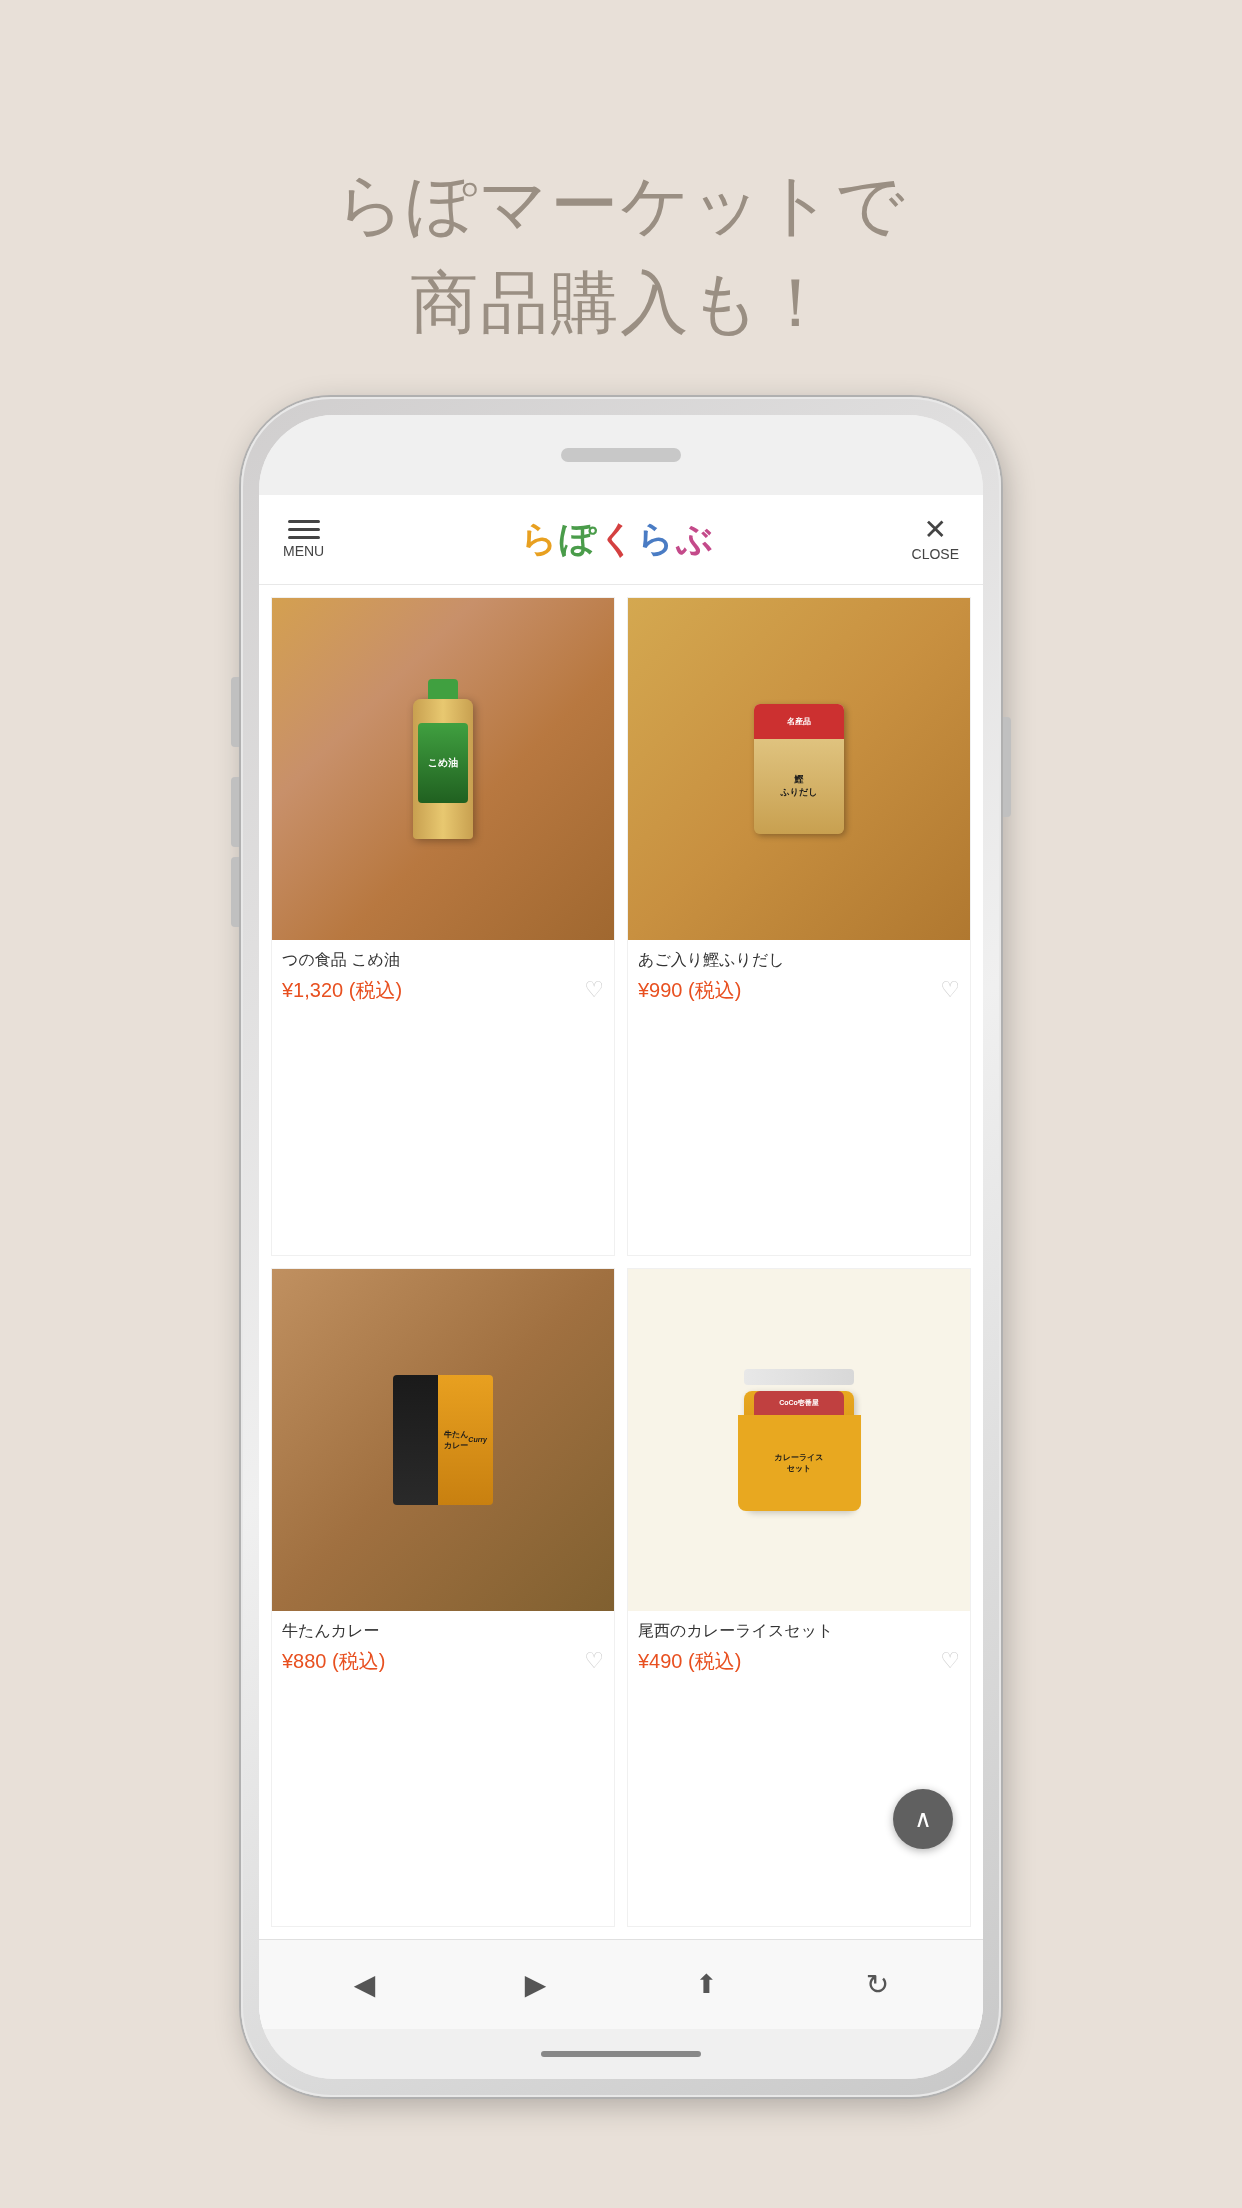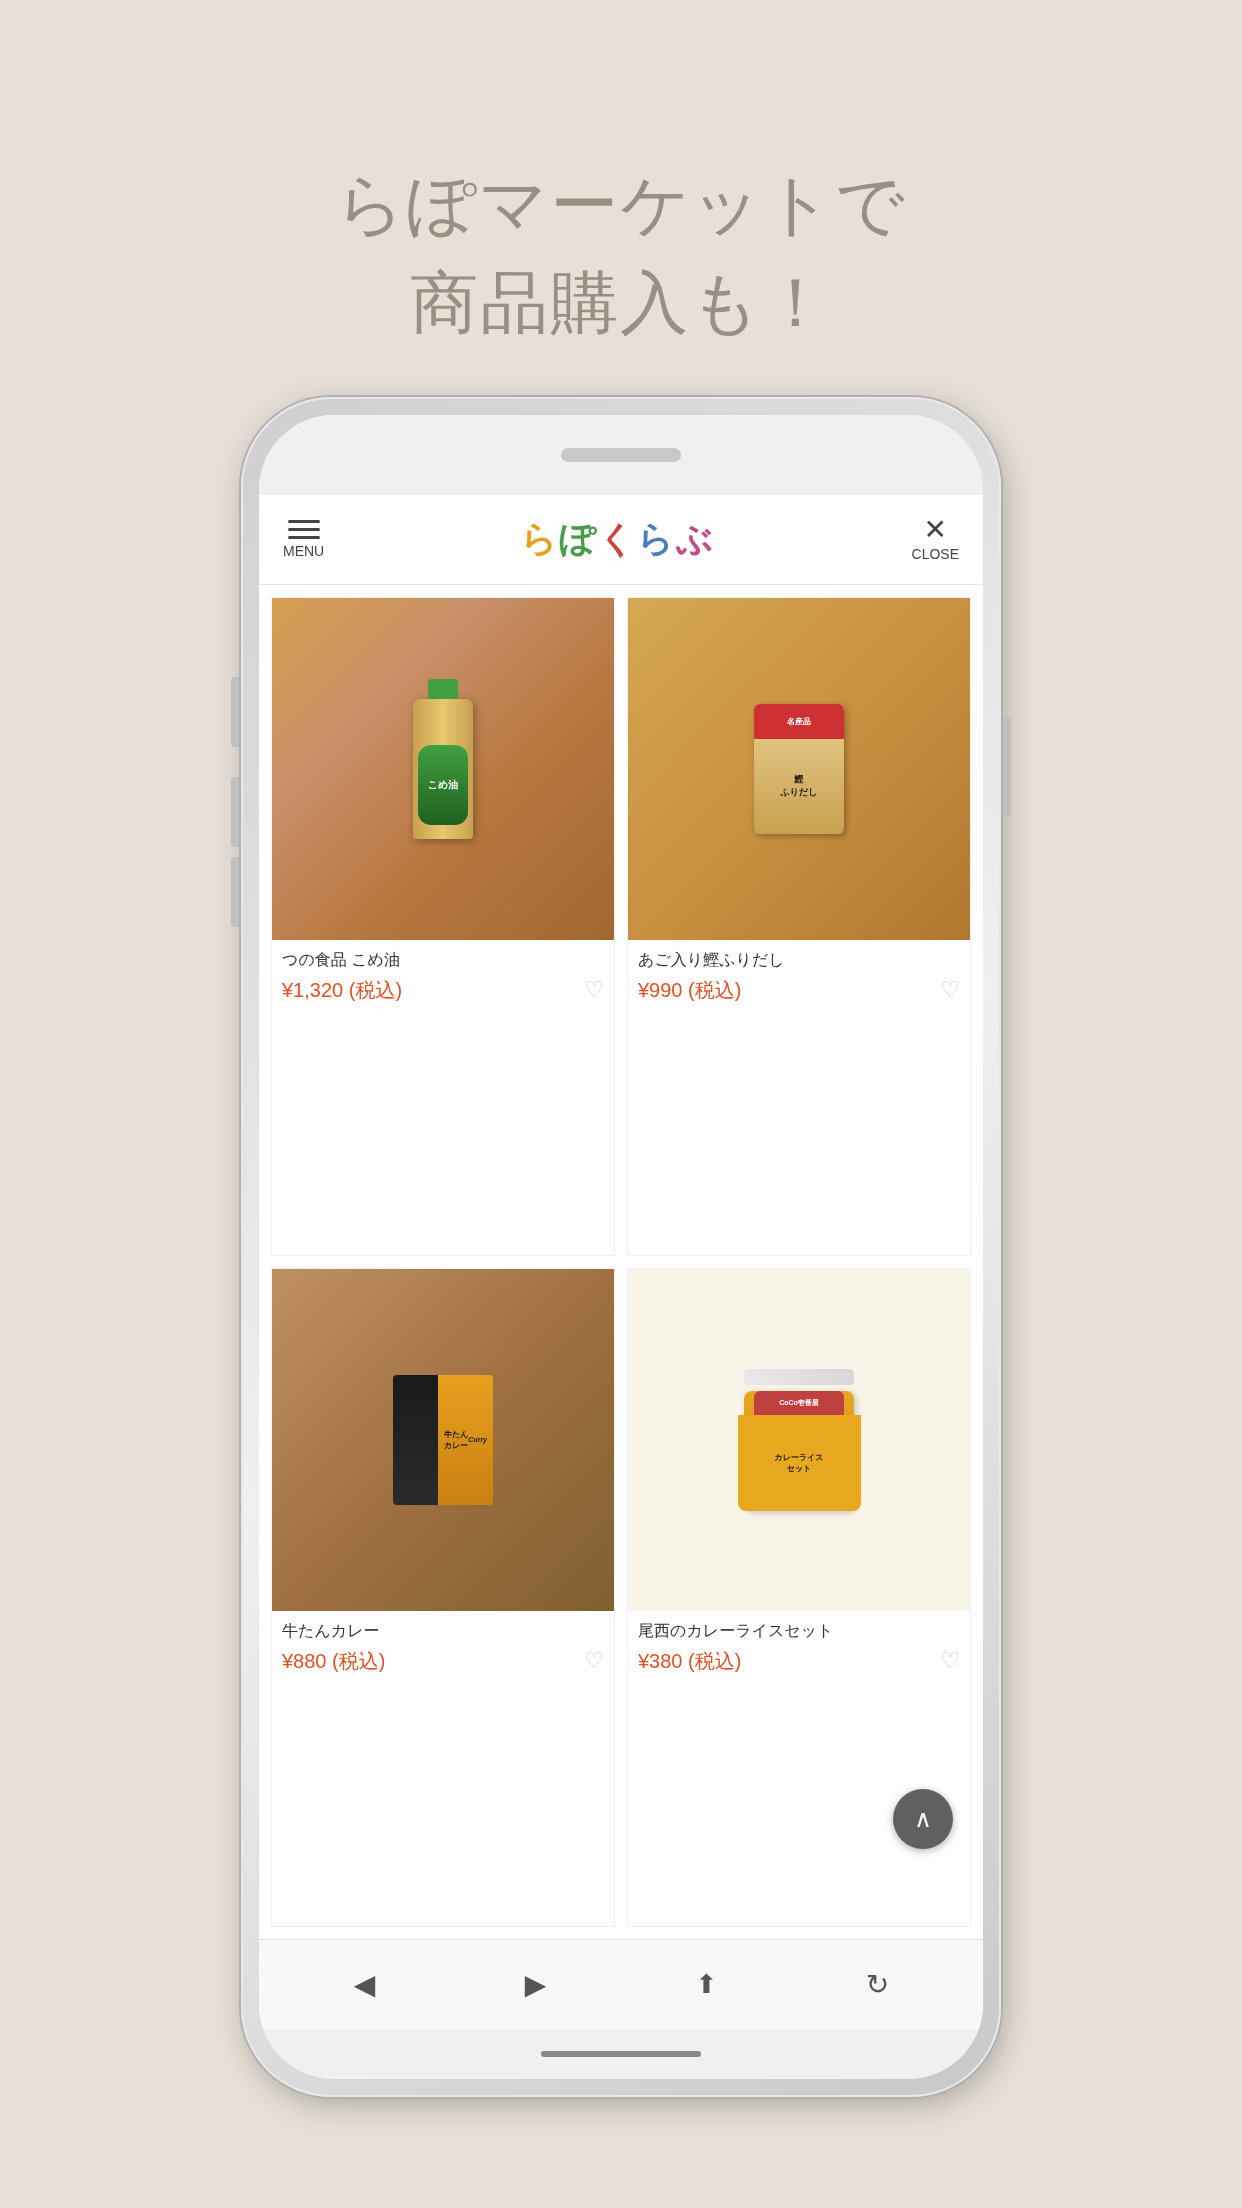--- a/index.html
+++ b/index.html
@@ -224,26 +224,26 @@
       background: #40a040;
       position: absolute;
       top: -20px;
       left: 50%;
       transform: translateX(-50%);
       border-radius: 4px 4px 0 0;
     }
 
     .bottle-label {
       position: absolute;
-      top: 46px;
+      top: 24px;
       left: 5px;
       right: 5px;
       height: 80px;
       background: linear-gradient(180deg, #40a040, #206020);
-      border-radius: 13px;
+      border-radius: 4px;
       display: flex;
       align-items: center;
       justify-content: center;
       color: white;
       font-size: 10px;
       font-weight: bold;
       text-align: center;
     }
 
     
@@ -574,21 +574,21 @@
                 <div class="curry-set-box">
                   <div class="curry-set-top">CoCo壱番屋</div>
                   <div class="curry-set-main">カレーライス<br>セット</div>
                 </div>
               </div>
             </div>
           </div>
           <div class="product-info">
             <div class="product-name">尾西のカレーライスセット</div>
             <div class="product-price-row">
-              <span class="product-price">¥380 (税込)</span>
+              <span class="product-price">¥490 (税込)</span>
               <span class="heart-icon">♡</span>
             </div>
           </div>
         </div>
 
       </div>
 
       <div class="scroll-top-btn">
         ∧
       </div>

